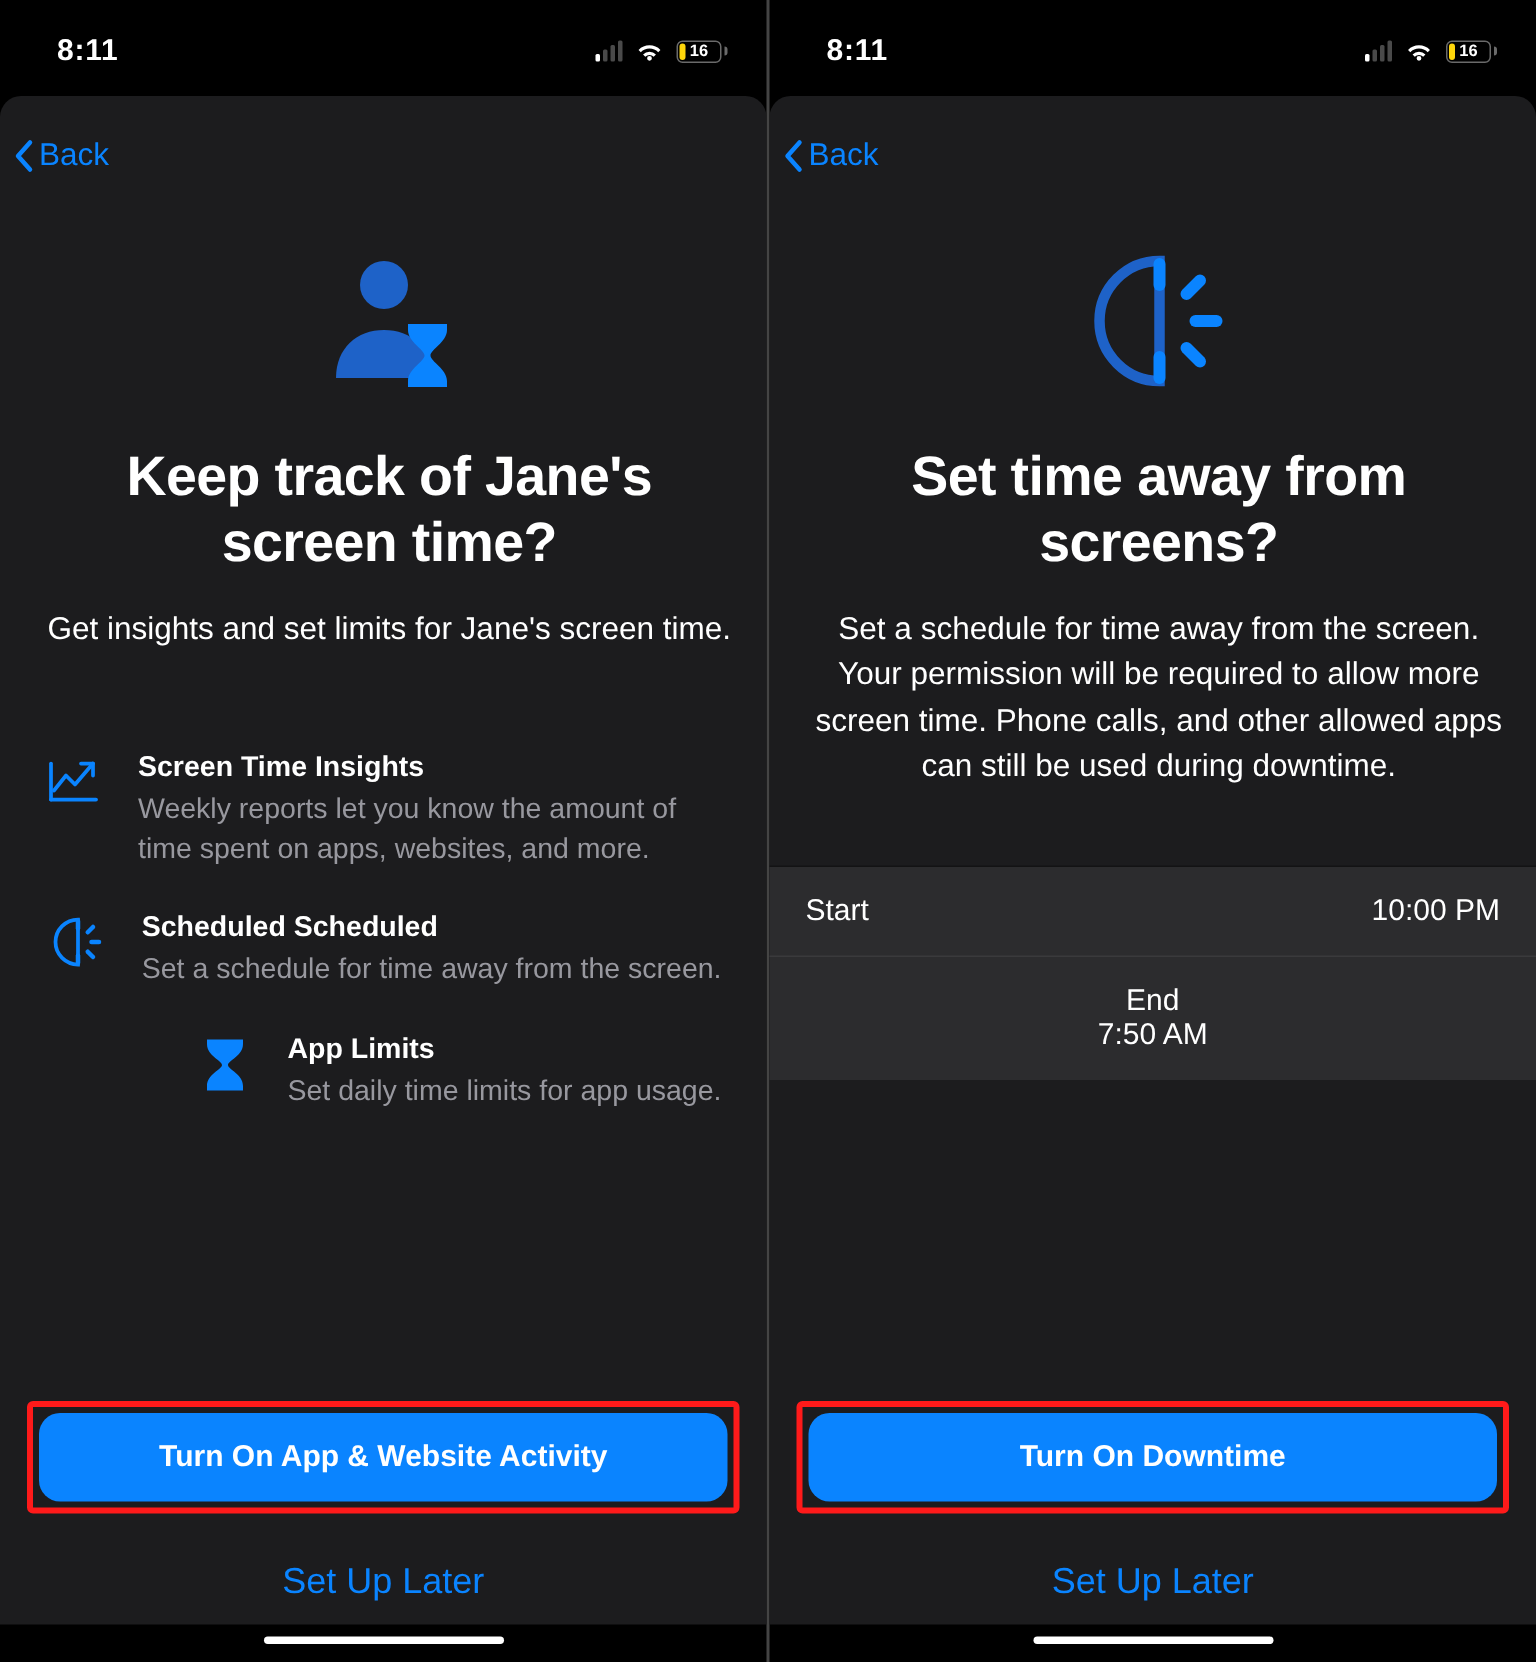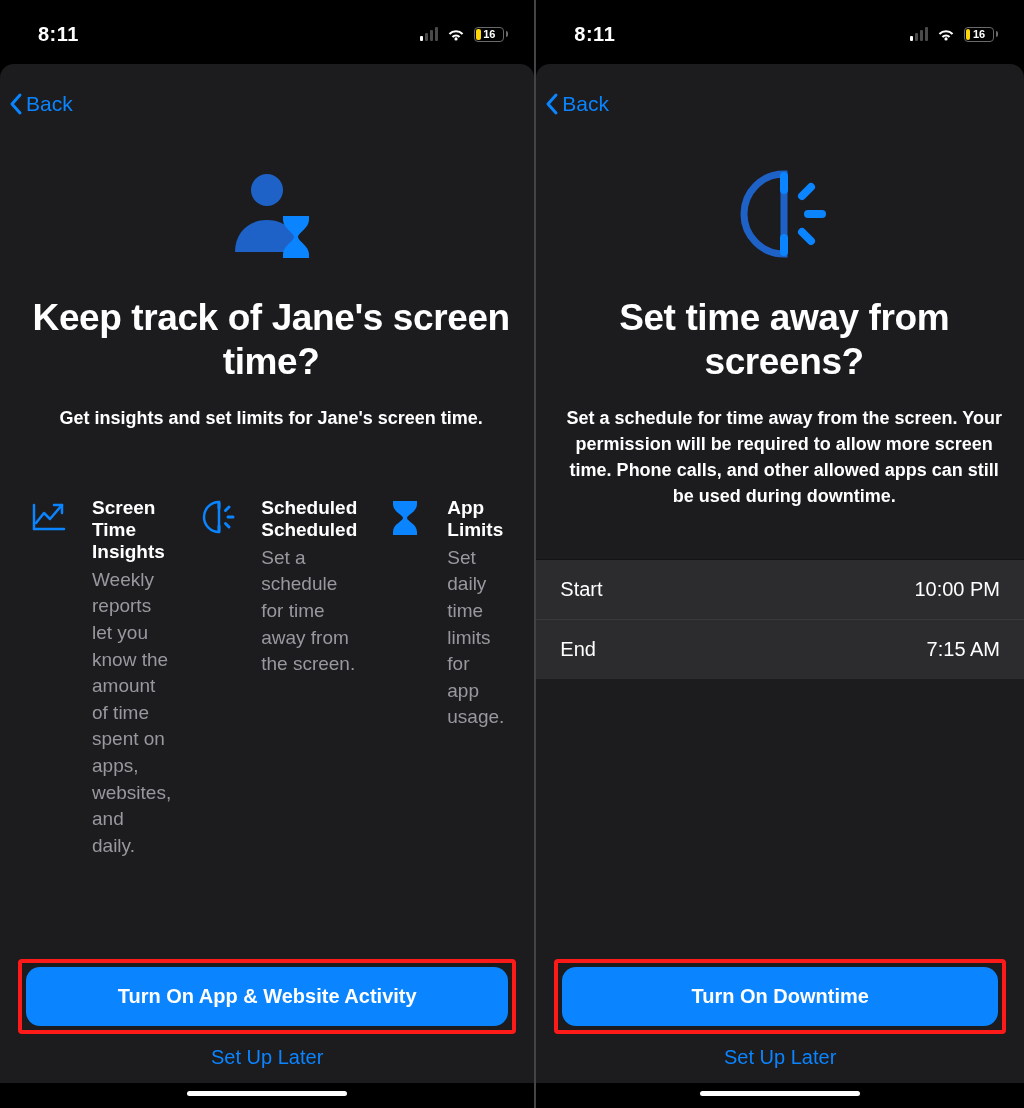--- a/index.html
+++ b/index.html
@@ -153,30 +153,32 @@
   .title {
     color: var(--text);
     font-size: 37px;
     font-weight: 700;
     line-height: 1.2;
     margin: 0 0 20px 0;
     letter-spacing: -0.4px;
   }
   .subtitle {
     color: var(--text);
-    font-size: 18px;
+    font-size: 21px;
     line-height: 1.45;
     margin: 0;
-    font-weight: 700;
+    font-weight: 400;
   }
   
   .features {
     padding: 56px 30px 0 30px;
     display: flex;
+    flex-direction: column;
     gap: 28px;
+    align-items: flex-end;
   }
   .feature {
     display: flex;
     gap: 22px;
     align-items: flex-start;
   }
   .feature-icon {
     width: 40px;
     flex: 0 0 40px;
     display: flex;
@@ -206,21 +208,21 @@
   .schedule-row {
     background: var(--panel-light);
     padding: 18px 24px;
     display: flex;
     justify-content: space-between;
     align-items: center;
     font-size: 20px;
     color: var(--text);
     border-bottom: 0.5px solid var(--divider);
   }
-  .schedule-row:last-child { border-bottom: none; }
+  .schedule-row:last-child { border-bottom: none; flex-direction: column; }
   .schedule-value { white-space: pre; }
   
   .spacer { flex: 1; }
   .cta-wrap {
     margin: 0 18px 0 18px;
     border: 4px solid var(--highlight-red);
     border-radius: 4px;
     padding: 4px;
   }
   .cta {
@@ -228,23 +230,23 @@
     color: var(--text);
     font-size: 20px;
     font-weight: 600;
     text-align: center;
     padding: 18px 6px;
     border-radius: 14px;
   }
   .secondary-btn {
     text-align: center;
     color: var(--blue);
-    font-size: 20px;
+    font-size: 24px;
     font-weight: 500;
-    padding: 12px 0 8px 0;
+    padding: 32px 0 8px 0;
   }
   .home-indicator {
     width: 160px;
     height: 5px;
     background: #fff;
     border-radius: 3px;
     margin: 8px auto 2px auto;
   }
 </style>
 </head>
@@ -307,21 +309,21 @@
         <div class="feature-icon">
           <svg width="36" height="34" viewBox="0 0 36 34">
               <path d="M2 30V6" stroke="#0a84ff" stroke-width="2.5" stroke-linecap="round" fill="none"></path>
               <path d="M2 30h30" stroke="#0a84ff" stroke-width="2.5" stroke-linecap="round" fill="none"></path>
               <path d="M4 24l8-10 6 6L30 6" stroke="#0a84ff" stroke-width="2.5" stroke-linecap="round" stroke-linejoin="round" fill="none"></path>
               <path d="M22 6h8v8" stroke="#0a84ff" stroke-width="2.5" stroke-linecap="round" stroke-linejoin="round" fill="none"></path>
             </svg>
         </div>
         <div class="feature-text">
           <p class="feature-title">Screen Time Insights</p>
-          <p class="feature-desc">Weekly reports let you know the amount of time spent on apps, websites, and daily.</p>
+          <p class="feature-desc">Weekly reports let you know the amount of time spent on apps, websites, and more.</p>
         </div>
       </div>
       <div class="feature">
         <div class="feature-icon">
           <svg width="36" height="36" viewBox="0 0 36 36">
             <path d="M18 3a15 15 0 100 30V3z" fill="none" stroke="#0a84ff" stroke-width="2.5"></path>
             <g stroke="#0a84ff" stroke-width="3" stroke-linecap="round">
               <line x1="18" y1="4" x2="18" y2="9"></line>
               <line x1="28" y1="8" x2="24.5" y2="11.5"></line>
               <line x1="32" y1="18" x2="27" y2="18"></line>
@@ -413,21 +415,21 @@
       <p class="subtitle">Set a schedule for time away from the screen. Your permission will be required to allow more screen time. Phone calls, and other allowed apps can still be used during downtime.</p>
     </div>
 
     <div class="schedule">
       <div class="schedule-row">
         <span>Start</span>
         <span class="schedule-value">10:00 PM</span>
       </div>
       <div class="schedule-row">
         <span>End</span>
-        <span class="schedule-value">7:15 AM</span>
+        <span class="schedule-value">7:50 AM</span>
       </div>
     </div>
 
     <div class="spacer"></div>
 
     <div class="cta-wrap">
       <div class="cta">Turn On Downtime</div>
     </div>
     <div class="secondary-btn">Set Up Later</div>
   </div>

